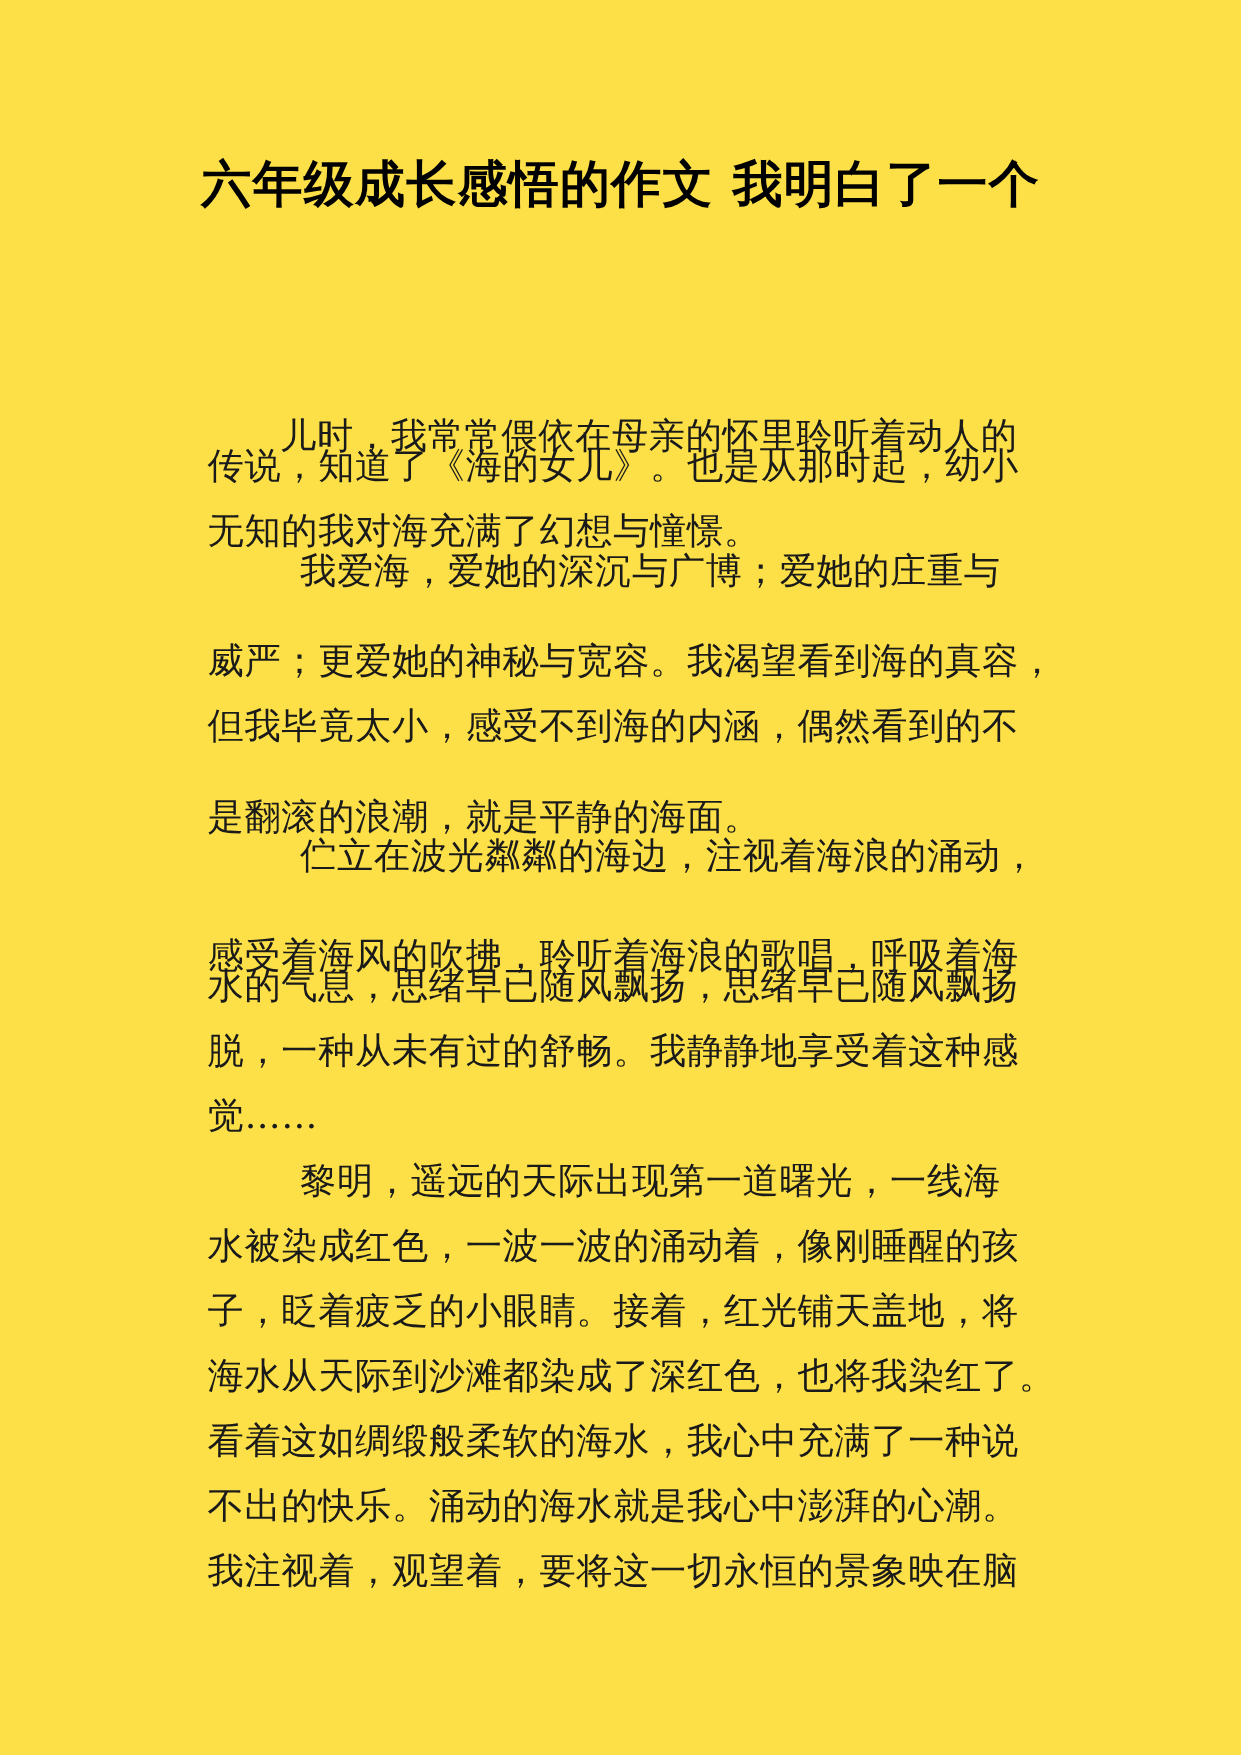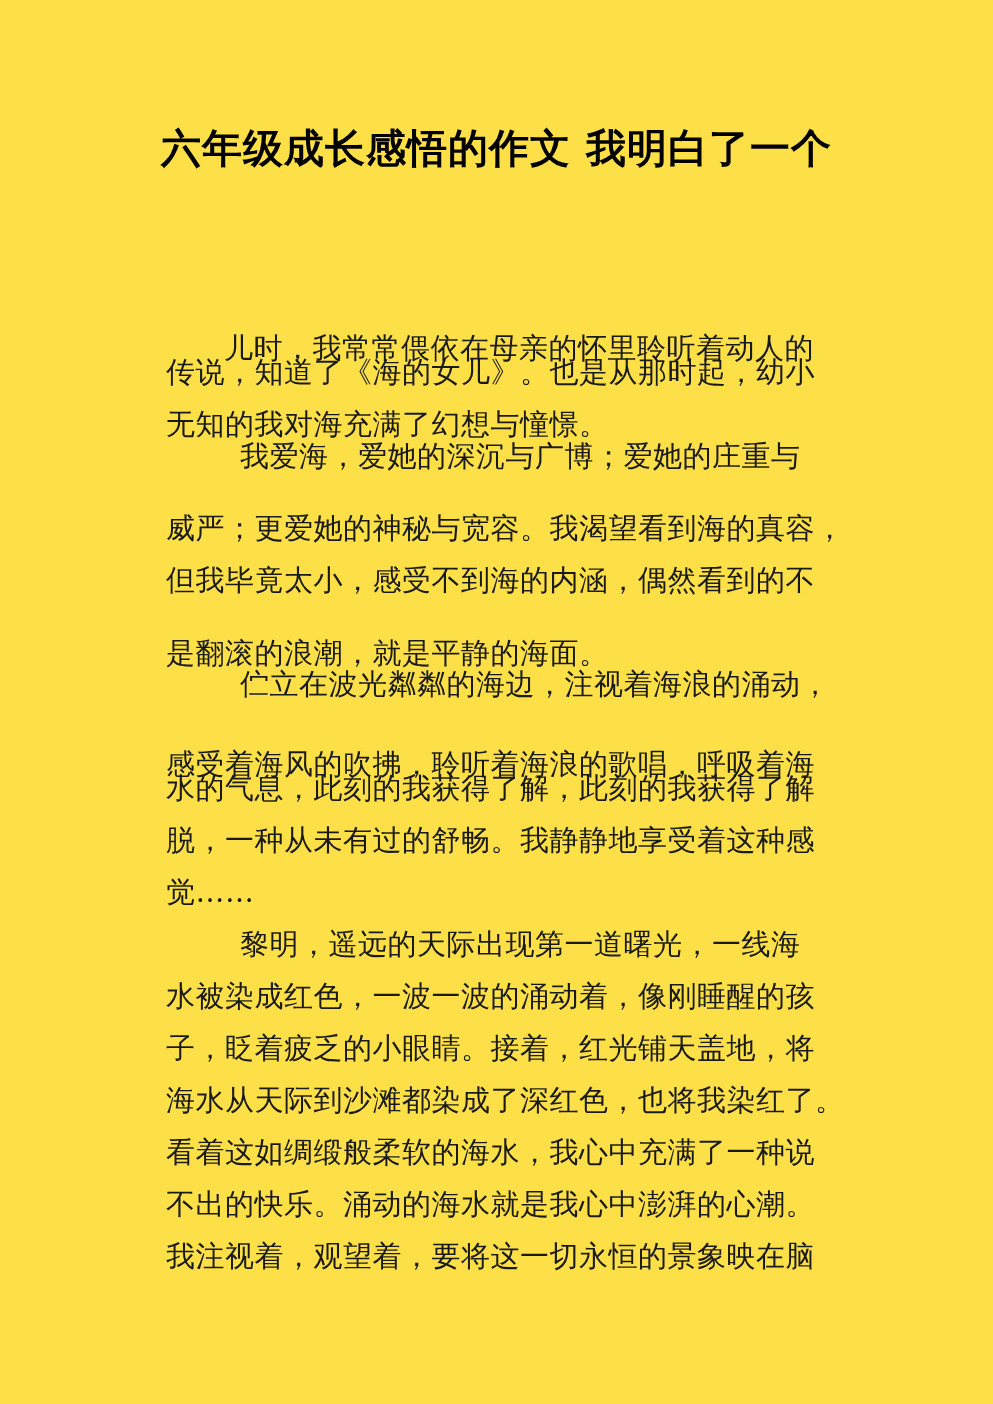--- a/index.html
+++ b/index.html
@@ -60,21 +60,21 @@
   <div>
     <div class="line" style="top:438px; left:240px;">我爱海，爱她的深沉与广博；爱她的庄重与</div>
     <div class="line" style="top:510px;">威严；更爱她的神秘与宽容。我渴望看到海的真容，</div>
     <div class="line" style="top:562px;">但我毕竟太小，感受不到海的内涵，偶然看到的不</div>
     <div class="line" style="top:614px;margin-top:21px;">是翻滚的浪潮，就是平静的海面。</div>
   </div>
 
   <div>
     <div class="line" style="top:666px; left:240px;">伫立在波光粼粼的海边，注视着海浪的涌动，</div>
     <div class="line" style="top:718px;margin-top:28px;">感受着海风的吹拂，聆听着海浪的歌唱，呼吸着海</div>
-    <div class="line" style="top:770px;">水的气息，此刻的我获得了解，此刻的我获得了解</div>
+    <div class="line" style="top:770px;">水的气息，思绪早已随风飘扬，思绪早已随风飘扬</div>
     <div class="line" style="top:822px;">脱，一种从未有过的舒畅。我静静地享受着这种感</div>
     <div class="line" style="top:874px;">觉……</div>
   </div>
 
   <div>
     <div class="line" style="top:926px; left:240px;">黎明，遥远的天际出现第一道曙光，一线海</div>
     <div class="line" style="top:978px;">水被染成红色，一波一波的涌动着，像刚睡醒的孩</div>
     <div class="line" style="top:1030px;">子，眨着疲乏的小眼睛。接着，红光铺天盖地，将</div>
     <div class="line" style="top:1082px;">海水从天际到沙滩都染成了深红色，也将我染红了。</div>
     <div class="line" style="top:1134px;">看着这如绸缎般柔软的海水，我心中充满了一种说</div>

